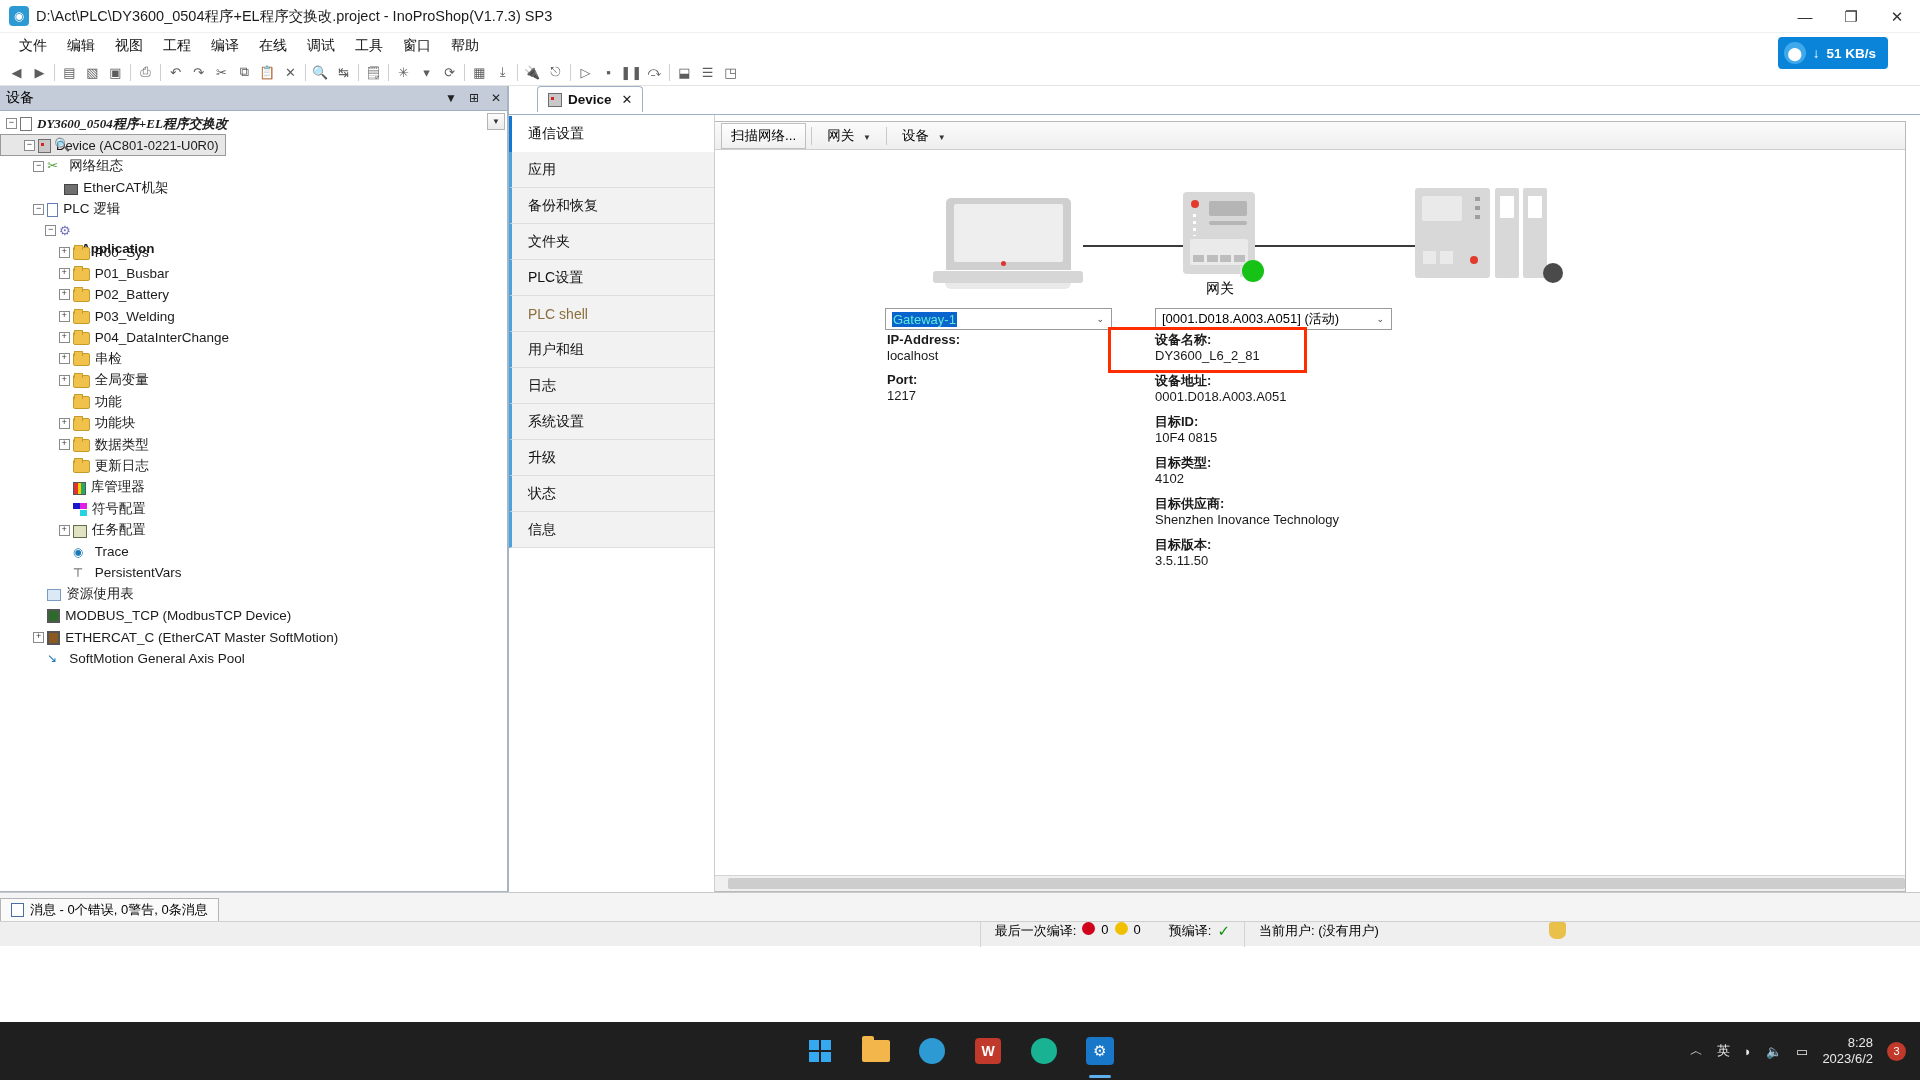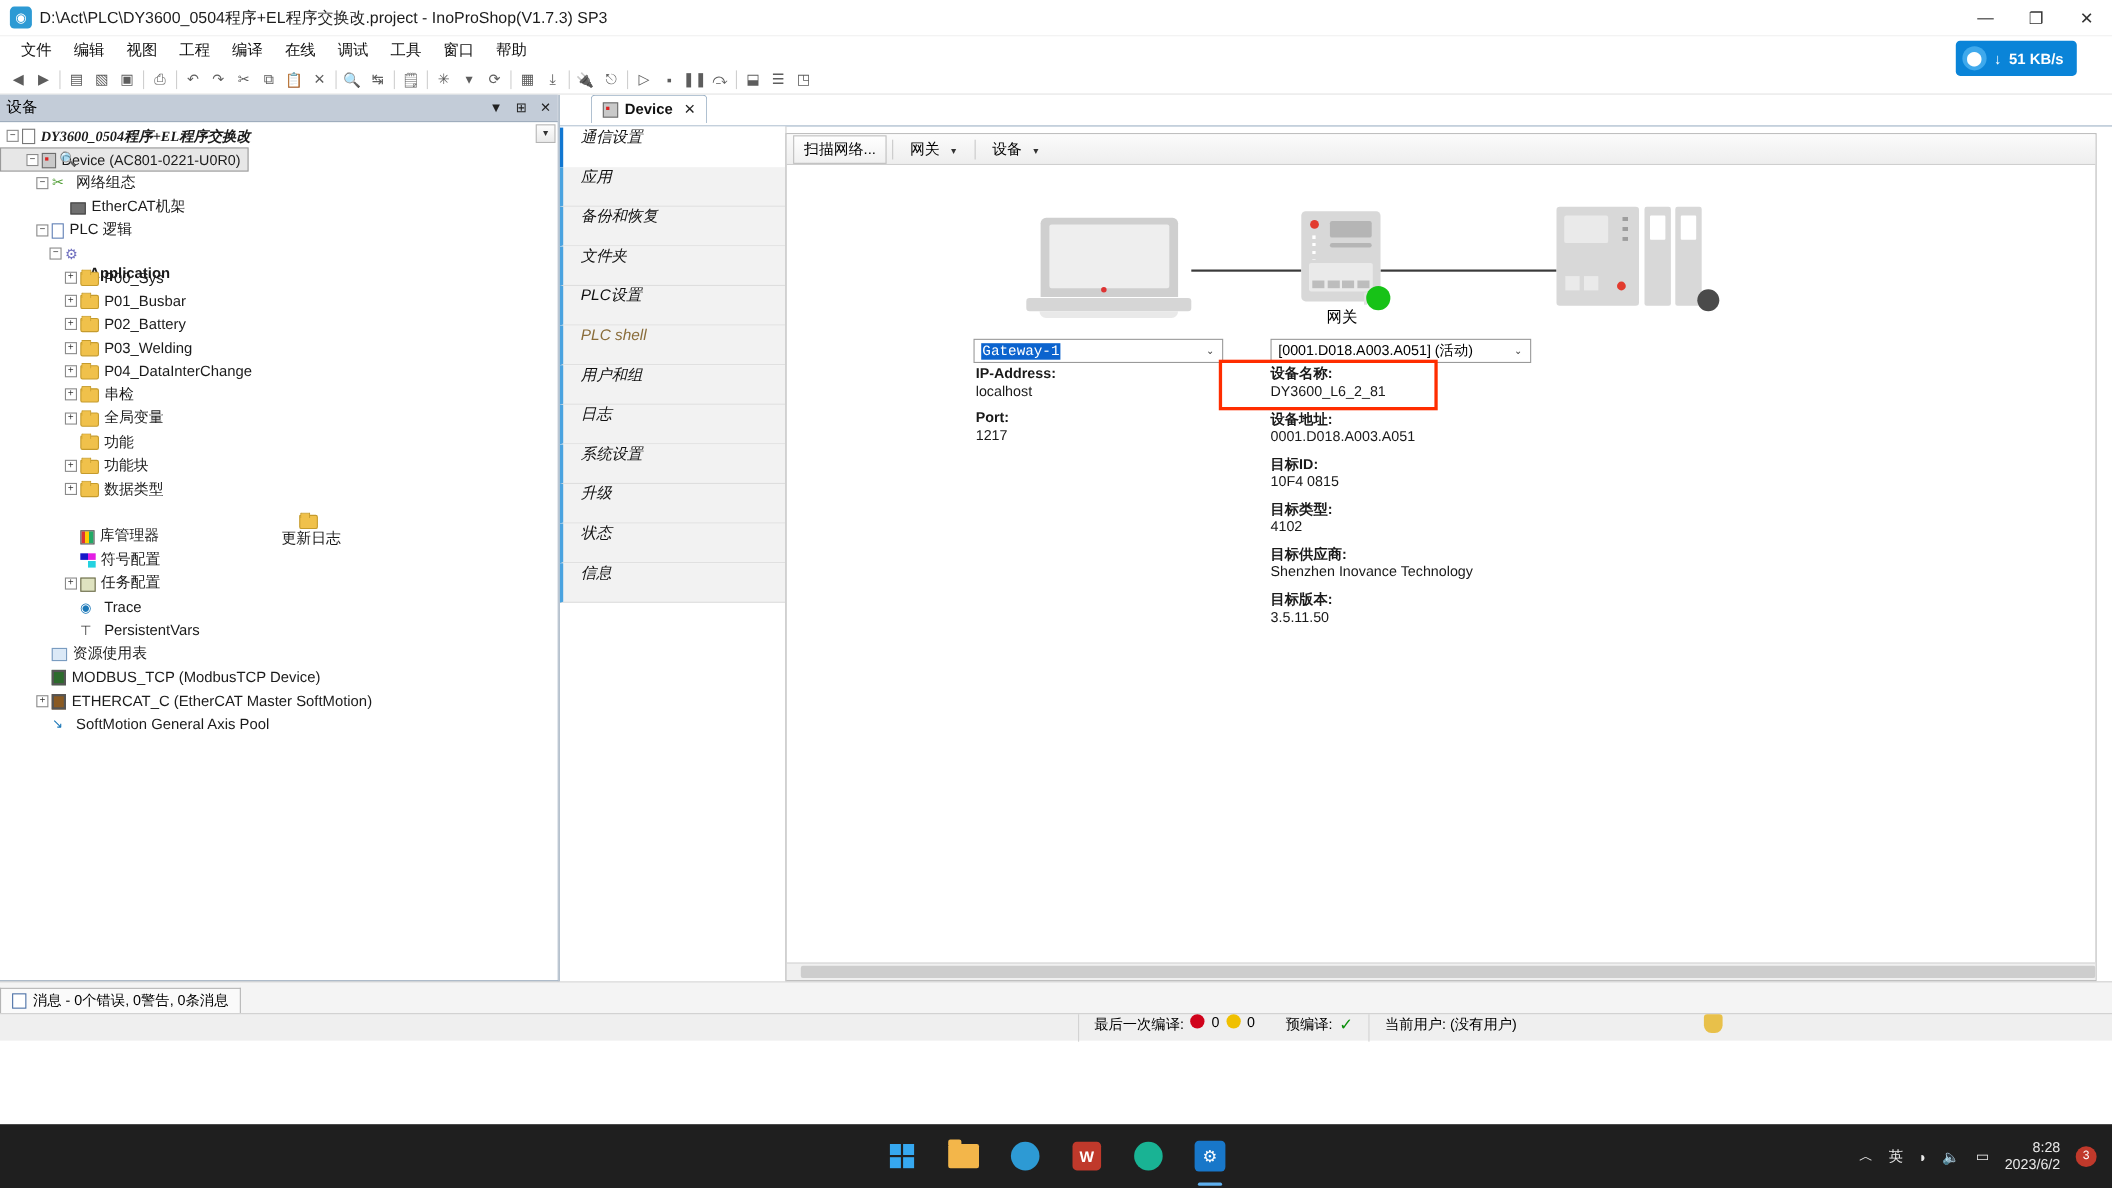--- a/index.html
+++ b/index.html
@@ -130,23 +130,23 @@
     border-radius:4px 4px 0 0; font-size:13.5px; font-weight:bold; color:#111;
   }
   .tab .tab-ico { width:14px;height:14px; background:#c9c9c9;border:1px solid #6d6d6d; position:relative;}
   .tab .tab-ico:before{content:"";position:absolute;left:2px;top:3px;width:3px;height:3px;background:#d22;}
   .tab .tab-x { font-size:13px; font-weight:bold; color:#222; margin-left:4px;}
 
   .editor-body { flex:1; display:flex; border-top:1px solid #9db2c6; position:relative; }
 
   .vtabs { width:205px; background:#fff; padding-top:1px; position:relative;}
   .vtab {
-    height:36px; display:flex; align-items:flex-start; padding-left:16px;
+    height:36px; display:flex; align-items:center; padding-left:16px;
     font-size:14px; color:#111; border-bottom:1px solid #dedede;
-    background:#f2f2f2; border-left:3px solid #4aa3e0; position:relative;font-style:italic;
+    background:#f2f2f2; border-left:3px solid #4aa3e0; position:relative;
   }
   .vtab.active { background:#fff; border-left:3px solid #1177d1; font-weight:normal; border-bottom:none;}
   .vtab.plcshell { color:#8a6d3b; }
   .vtabs-edge { position:absolute; left:205px; top:0; bottom:0; width:1px; background:#cdcdcd;}
 
   .pane {
     flex:1; margin:6px 14px 0 0; border:1px solid #b9b9b9; background:#fff;
     position:relative; overflow:hidden;
   }
   .pane-toolbar {
@@ -197,21 +197,21 @@
   .blackdot { position:absolute;left:828px;top:113px;width:20px;height:20px;border-radius:50%;background:#4a4a4a;}
 
   .wire { position:absolute; height:2px; background:#3a3a3a;}
 
   
   .sel {
     position:absolute; height:22px; border:1px solid #9a9a9a; background:#fff;
     display:flex; align-items:center; padding:0 6px; font-size:13px;
   }
   .sel .arrow { position:absolute; right:7px; font-size:9px; color:#444;}
-  .hl { background:#0b63ce; color:#ffffff; padding:0 1px;font-family:Liberation Mono, monospace;}
+  .hl { background:#0b63ce; color:#5eead4; padding:0 1px;}
   .info { position:absolute; font-size:13px; line-height:16px; color:#1a1a1a; }
   .info b { font-weight:bold; display:block; }
   .redbox { position:absolute; border:3px solid #ff2d00; }
 
   .hscroll {
     position:absolute;left:0;right:0;bottom:0;height:16px;background:#f0f0f0;border-top:1px solid #d4d4d4;
     display:flex;align-items:center;
   }
   .hscroll .thumb{height:11px;background:#cdcdcd;border-radius:2px;}
 
@@ -418,21 +418,21 @@
           <div class="trow" style="padding-left: 58.7px;">
             <span class="exp">+</span>
             <span class="tico ic-folder"></span>
             <span>功能块</span>
           </div>
           <div class="trow" style="padding-left: 58.7px;">
             <span class="exp">+</span>
             <span class="tico ic-folder"></span>
             <span>数据类型</span>
           </div>
-          <div class="trow" style="padding-left: 58.7px; flex-direction: column;">
+          <div class="trow" style="padding-left: 58.7px;">
             <span class="exp none"></span>
             <span class="tico ic-folder"></span>
             <span>更新日志</span>
           </div>
           <div class="trow" style="padding-left: 58.7px;">
             <span class="exp none"></span>
             <span class="tico ic-lib"></span>
             <span>库管理器</span>
           </div>
           <div class="trow" style="padding-left: 58.7px;">

